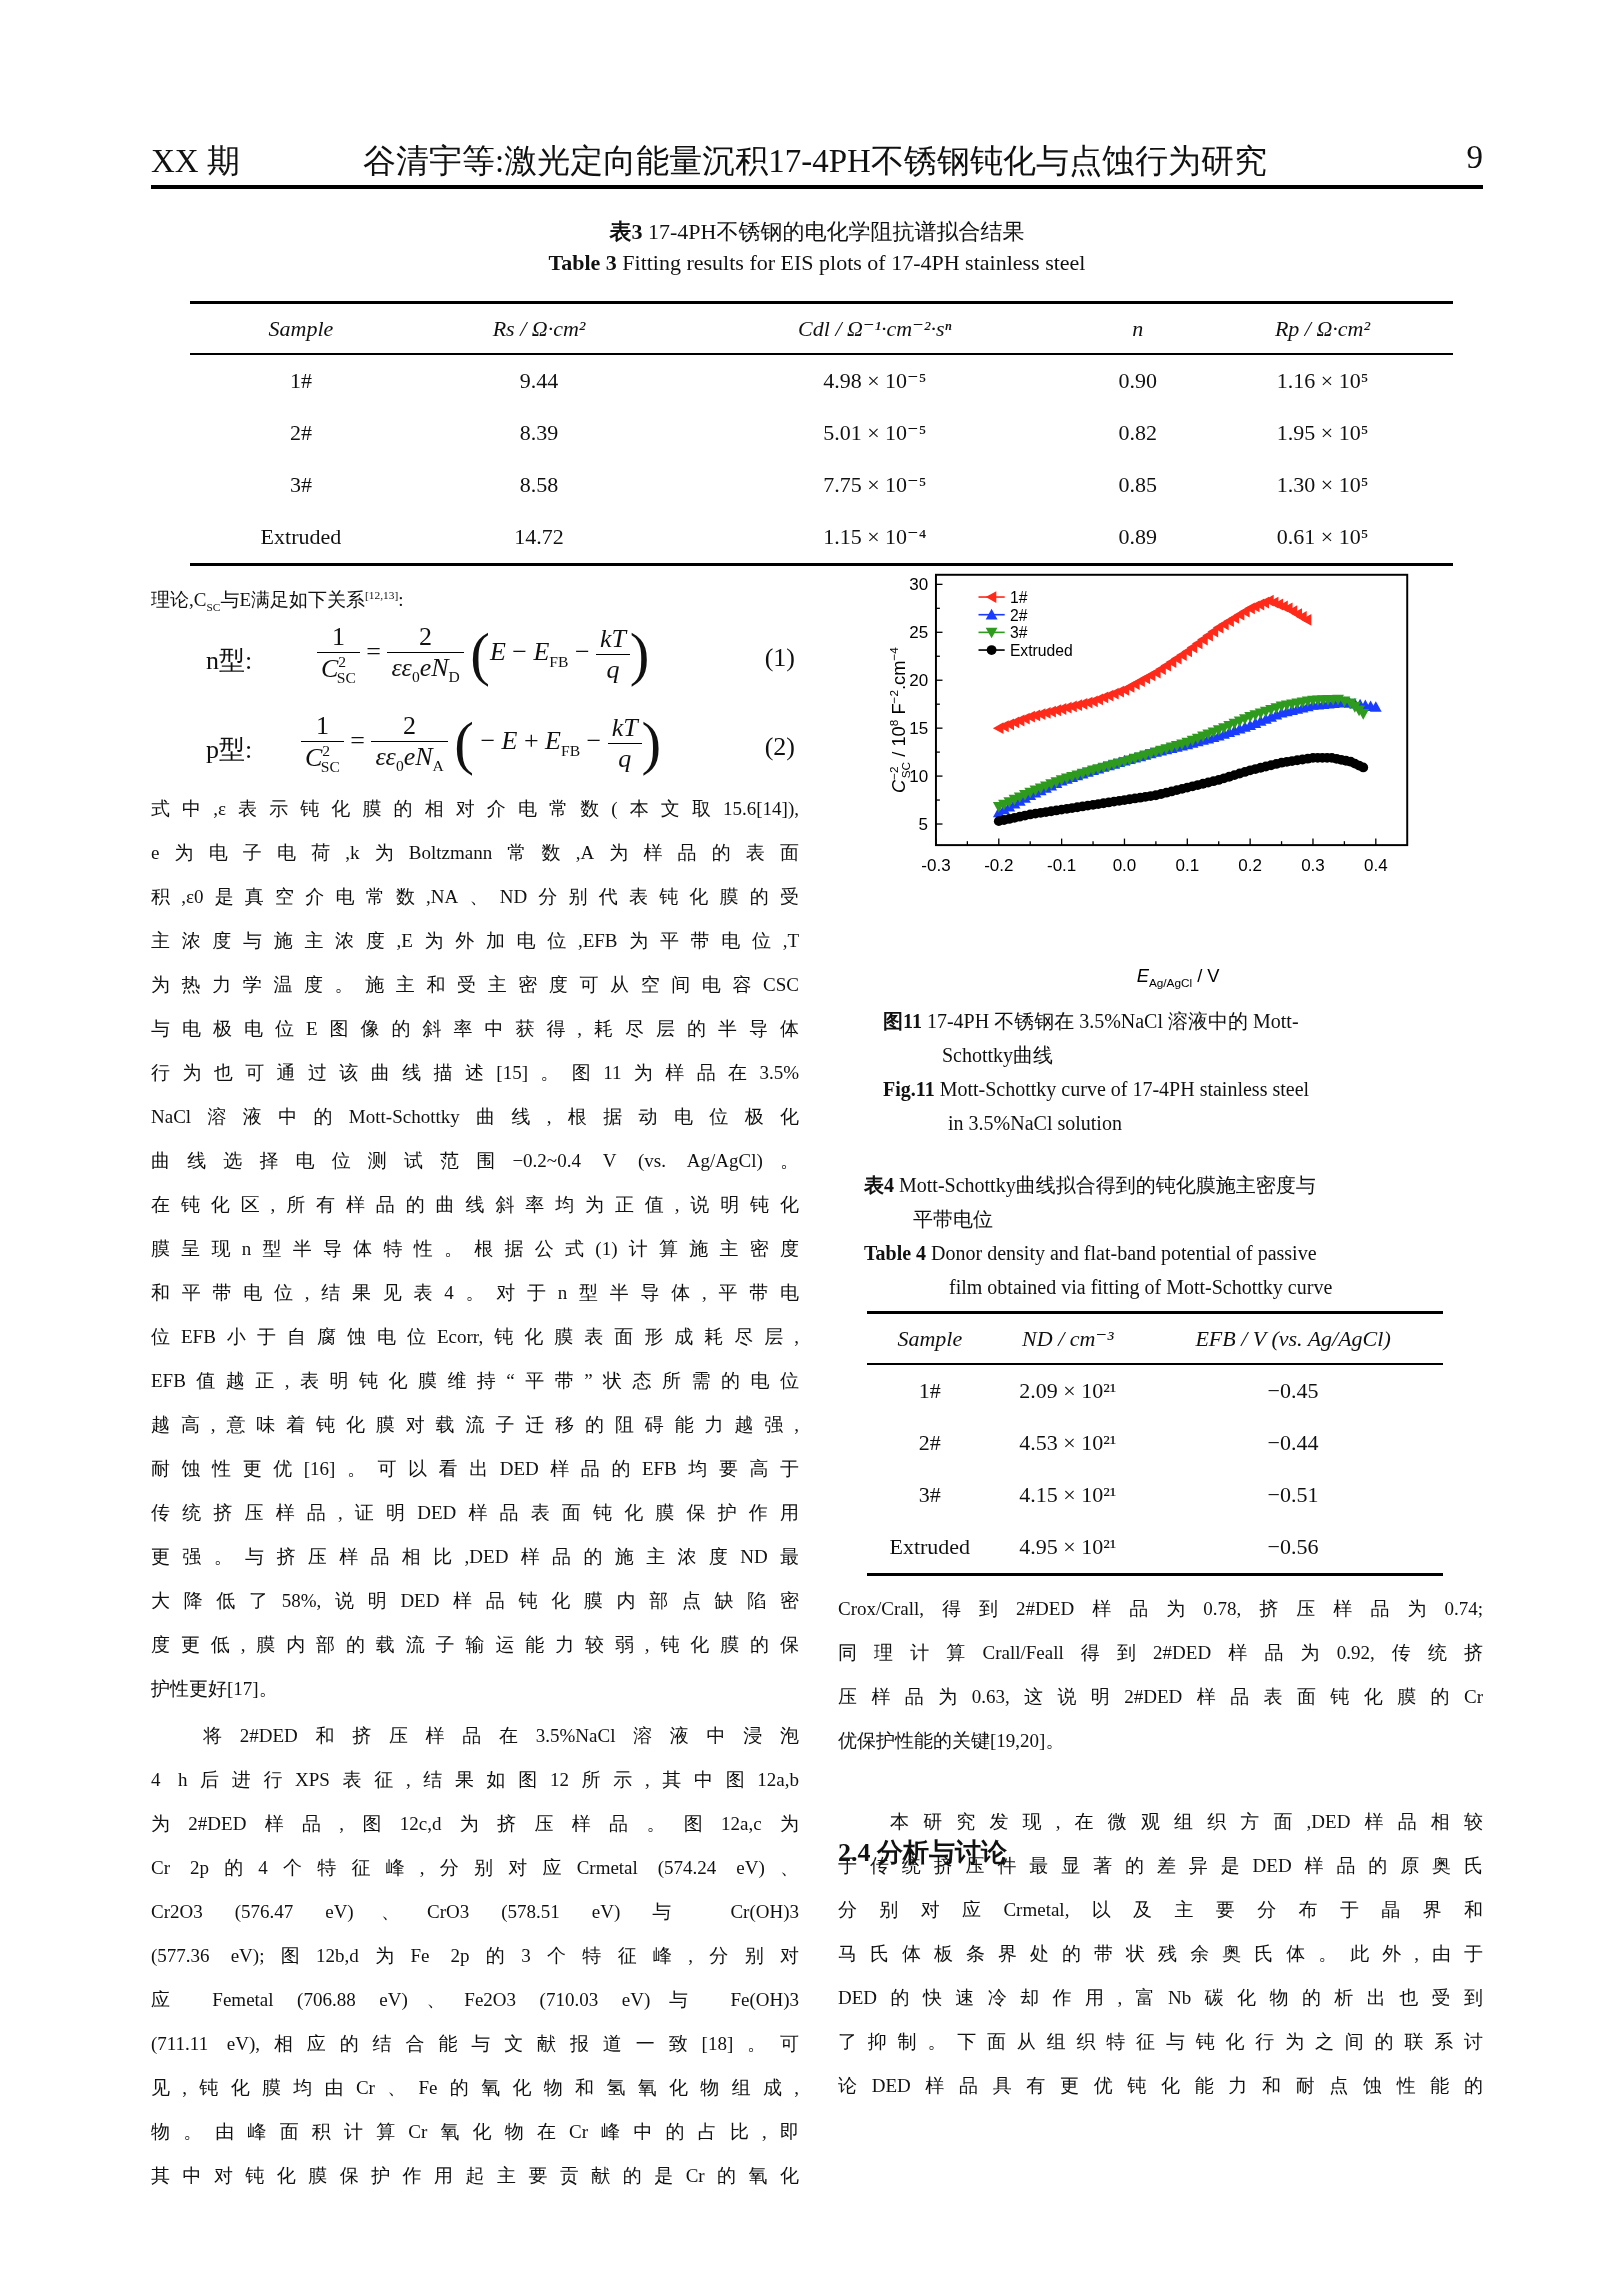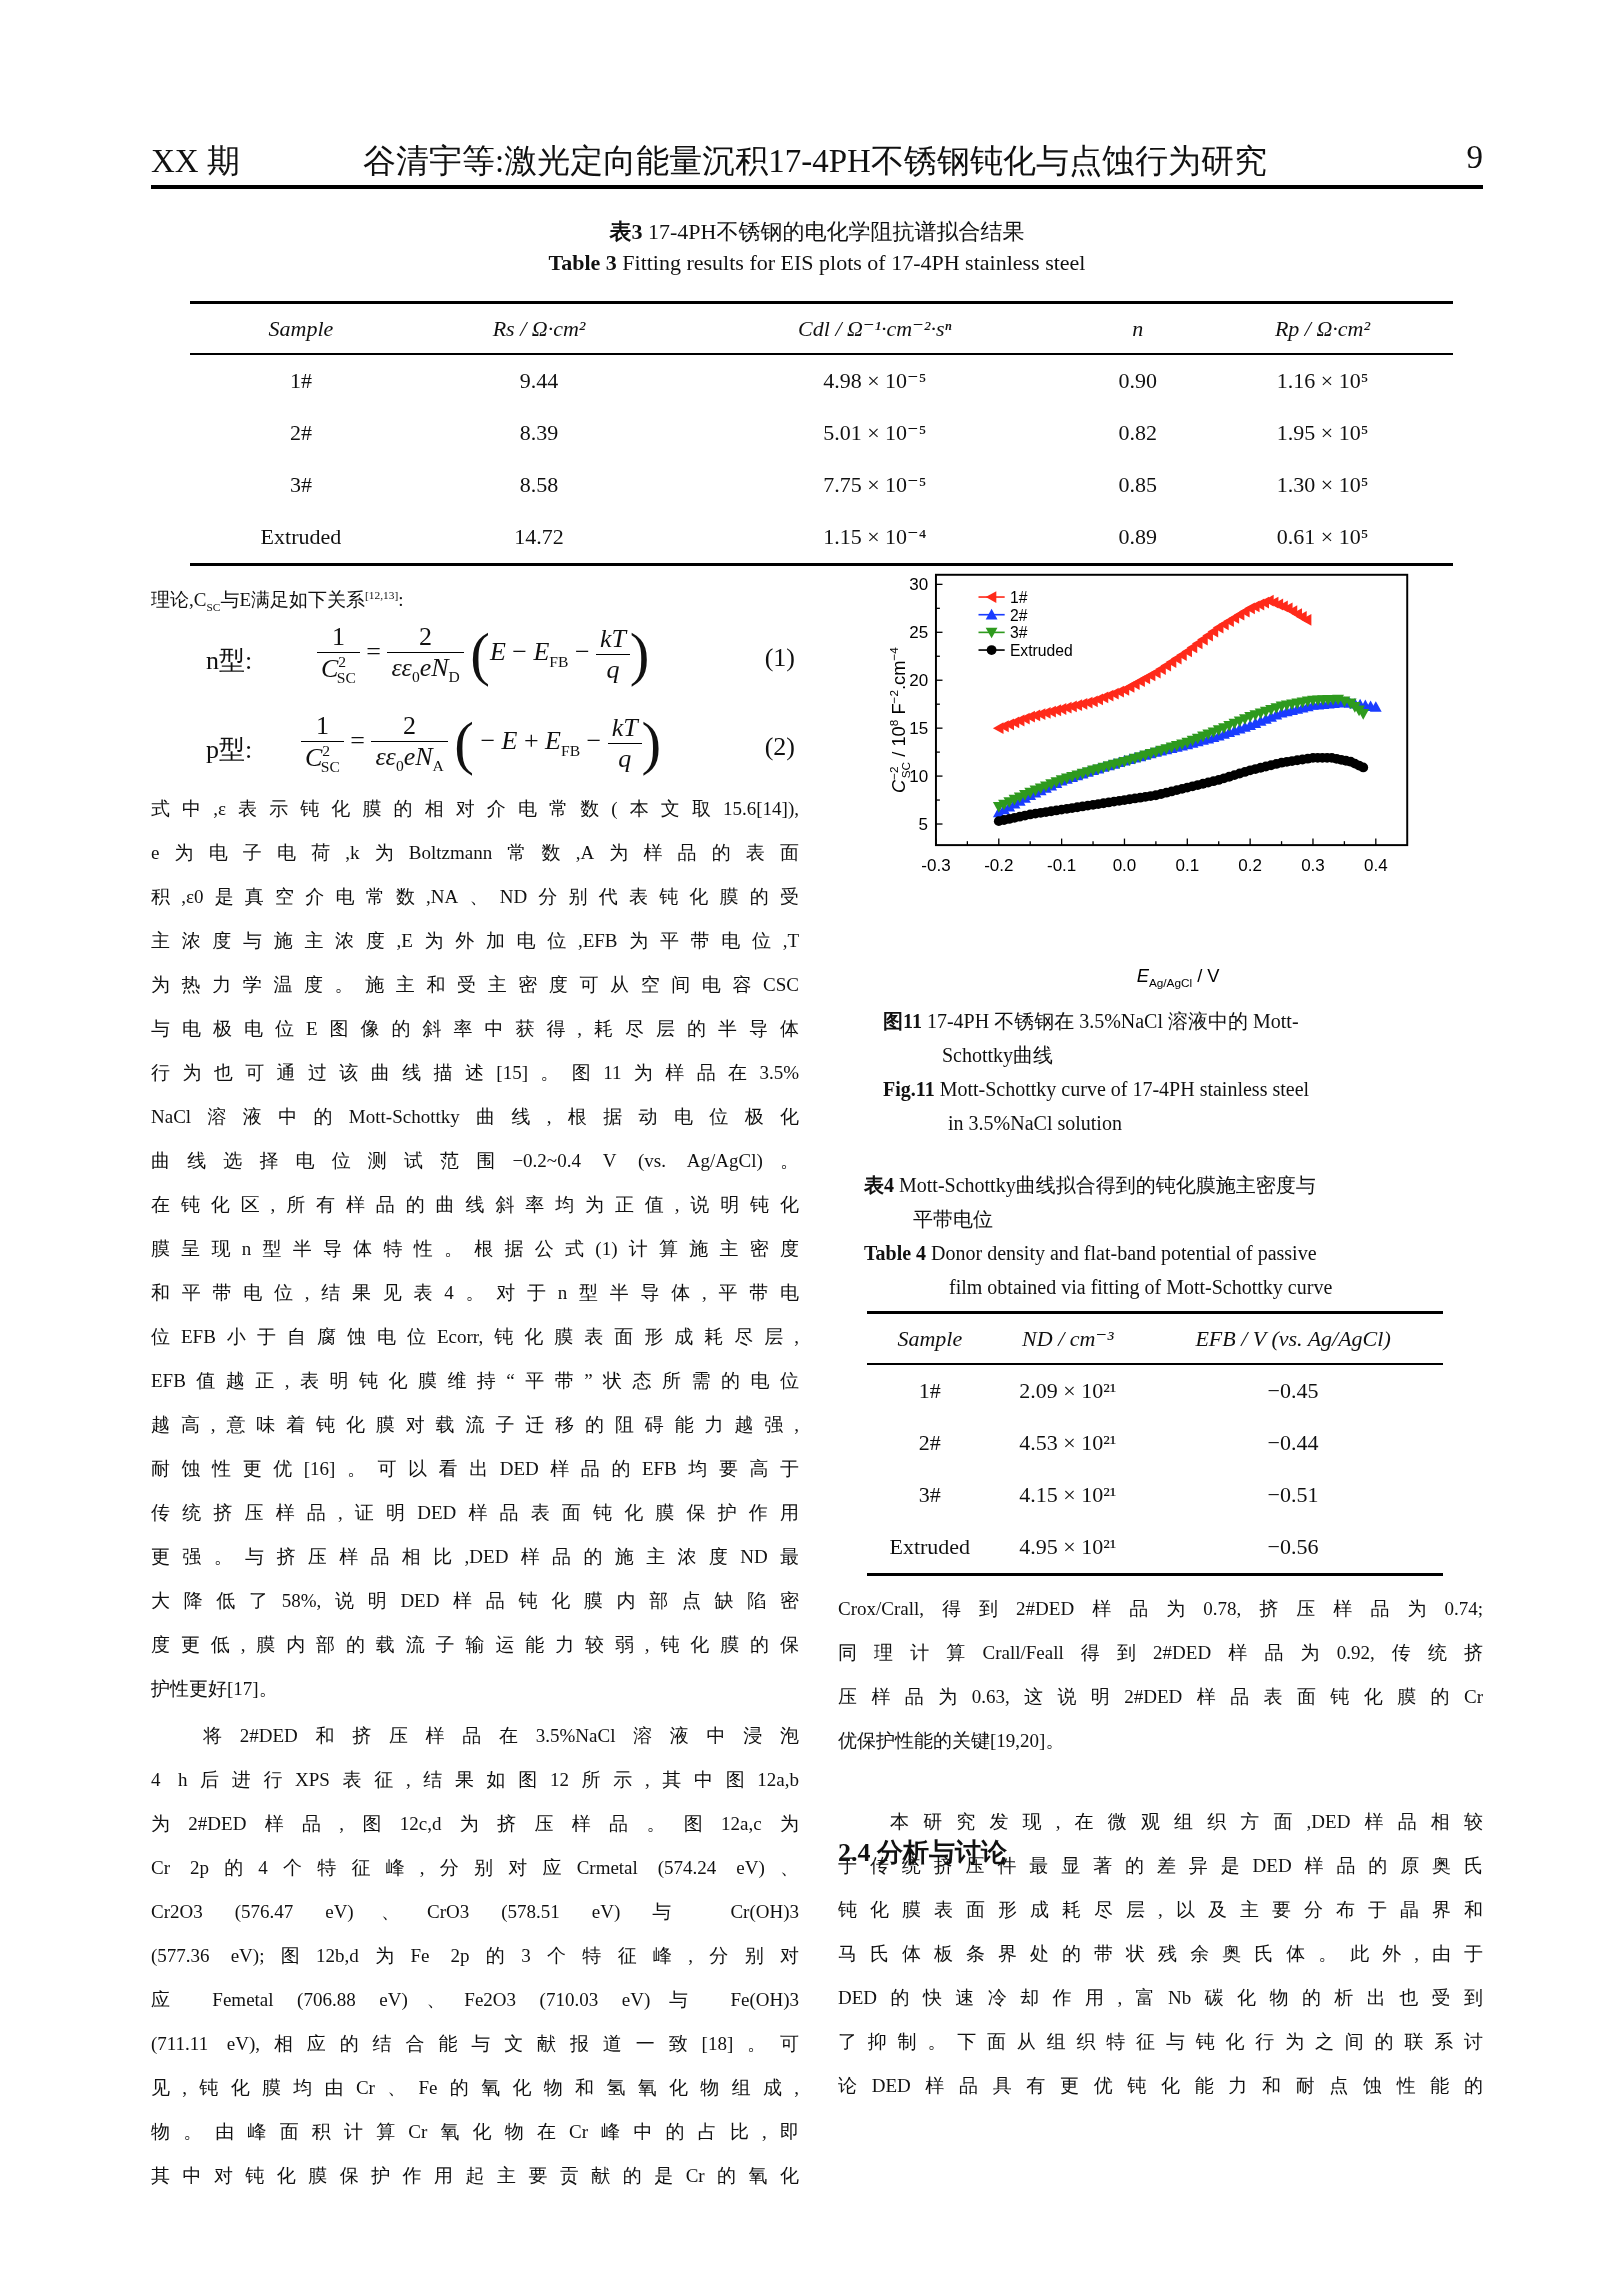--- a/index.html
+++ b/index.html
@@ -562,19 +562,19 @@
   <p>同理计算Crall/Feall得到2#DED样品为0.92,传统挤</p>
   <p>压样品为0.63,这说明2#DED样品表面钝化膜的Cr</p>
   <p class="lastline">优保护性能的关键[19,20]。</p>
 </div>
 
 <div class="abs section-heading" style="left:838px; top:1835px;">2.4 分析与讨论</div>
 
 <div class="abs para" style="left:838px; top:1800px; width:645px;">
   <p class="indent">本研究发现,在微观组织方面,DED样品相较</p>
   <p>于传统挤压件最显著的差异是DED样品的原奥氏</p>
-  <p>钝化膜表面形成耗尽层,以及主要分布于晶界和</p>
+  <p>分别对应Crmetal,以及主要分布于晶界和</p>
   <p>马氏体板条界处的带状残余奥氏体。此外,由于</p>
   <p>DED的快速冷却作用,富Nb碳化物的析出也受到</p>
   <p>了抑制。下面从组织特征与钝化行为之间的联系讨</p>
   <p>论DED样品具有更优钝化能力和耐点蚀性能的</p>
 </div>
 
 
 </body></html>

